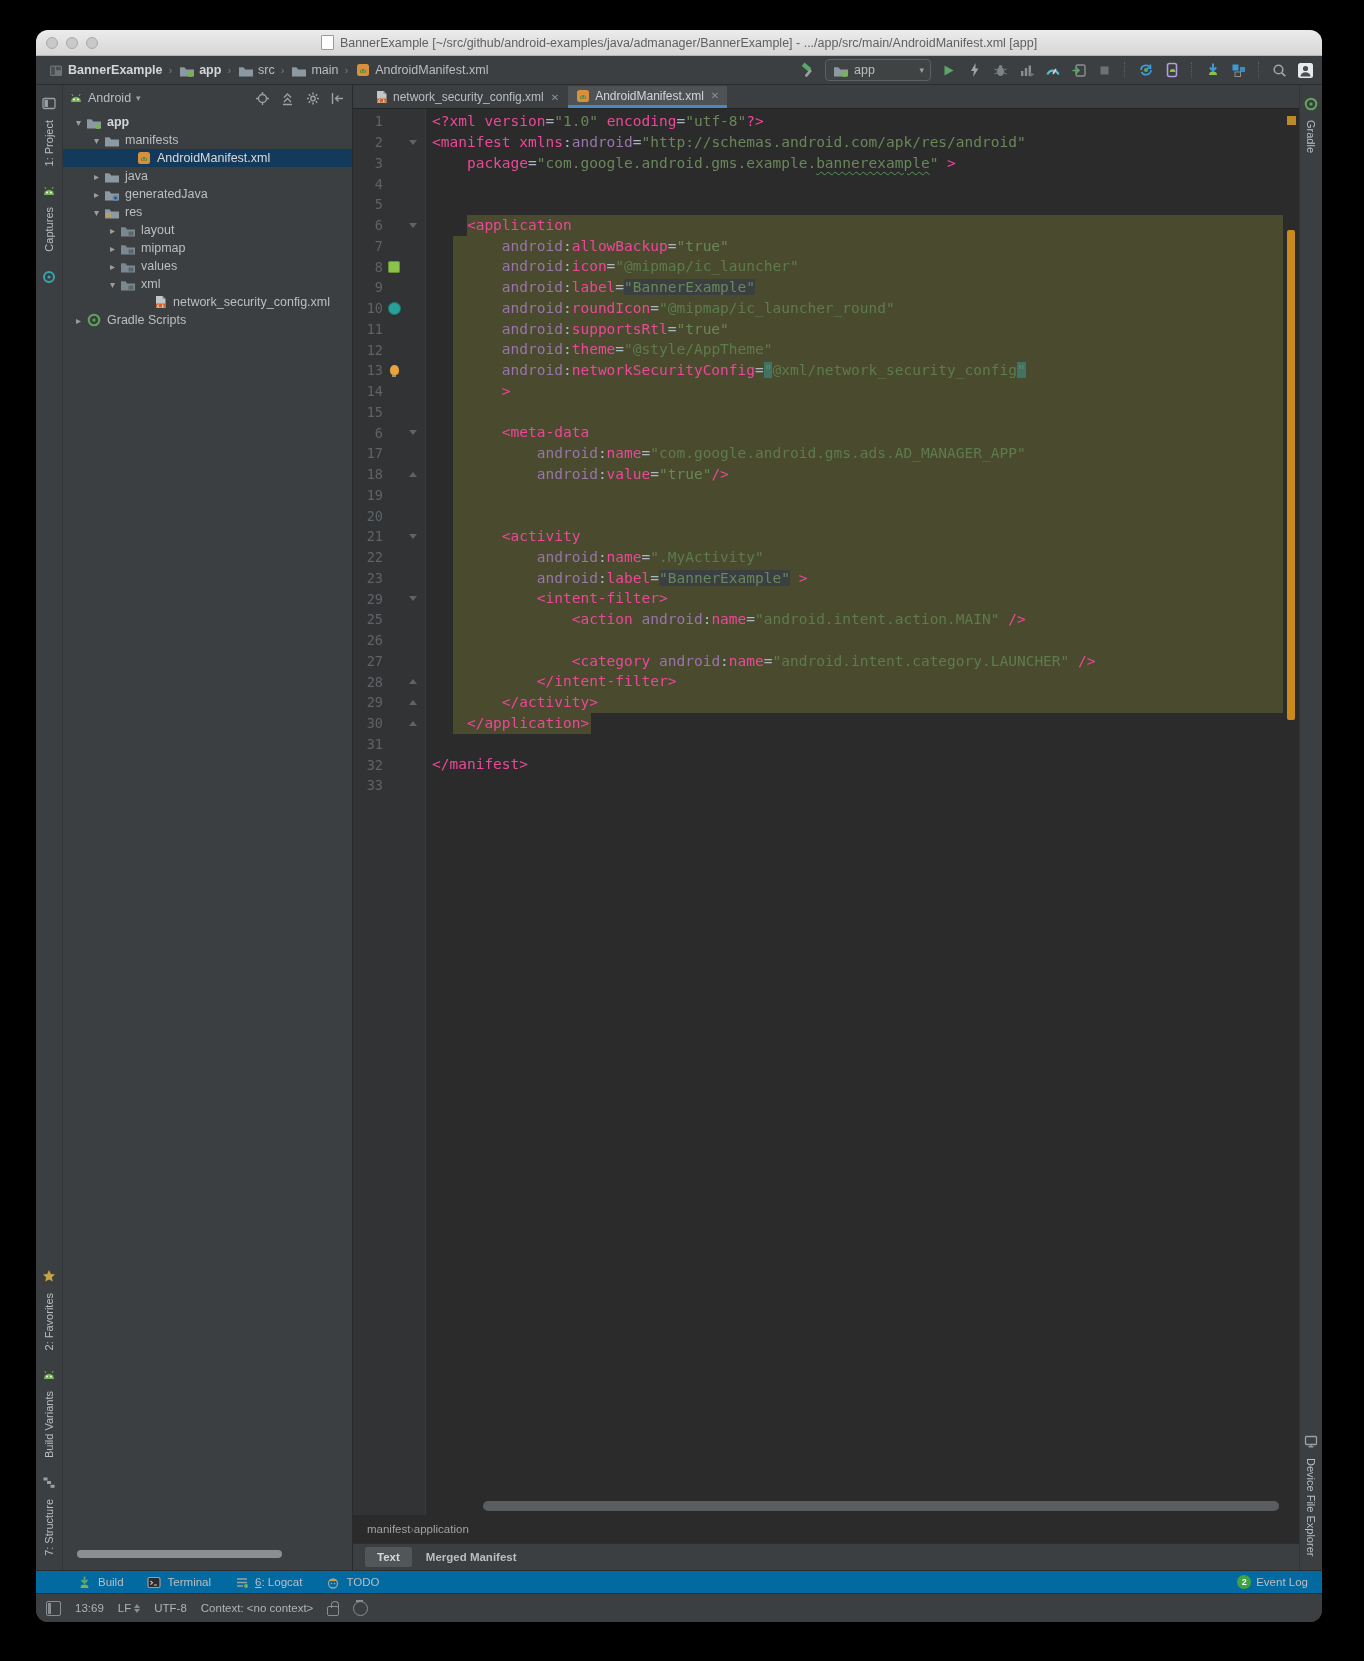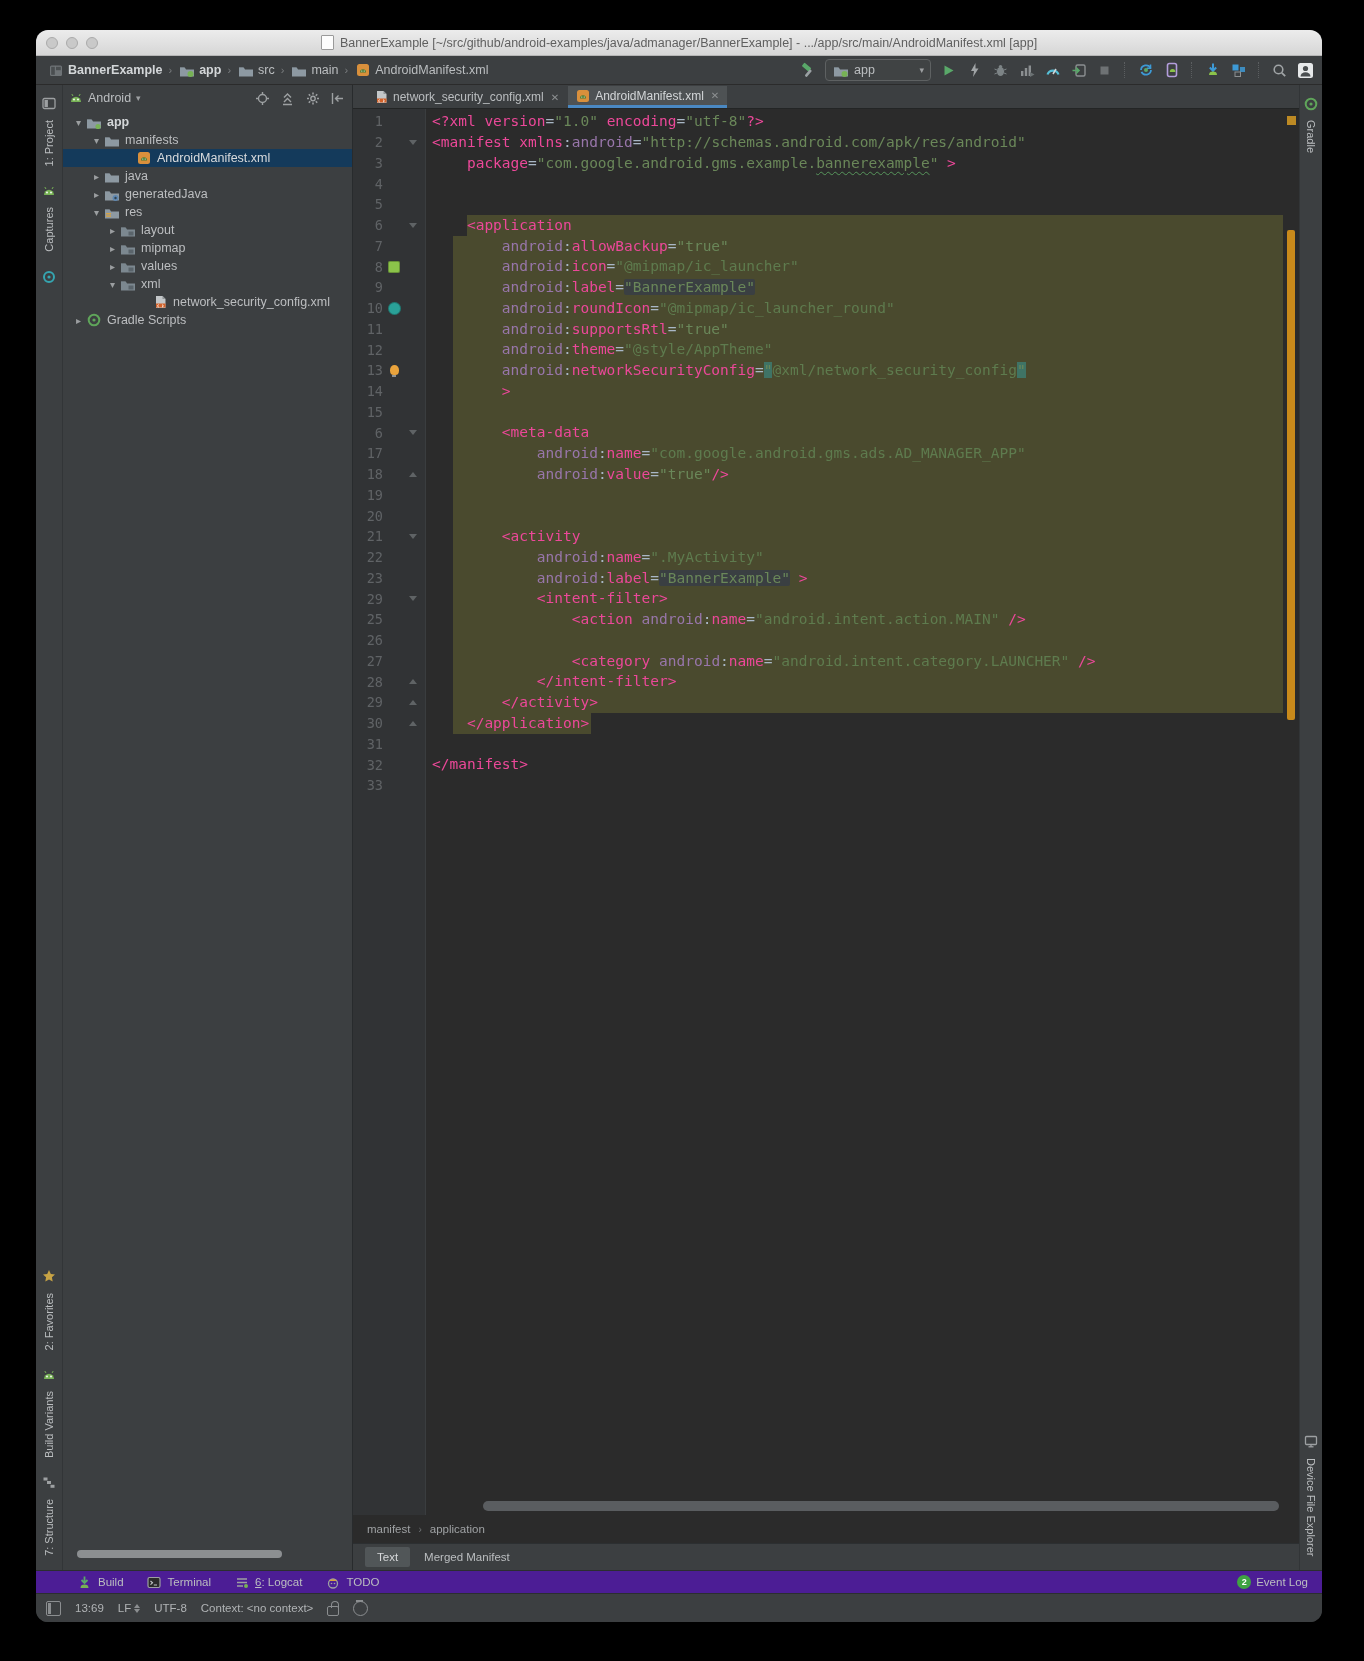--- a/index.html
+++ b/index.html
@@ -79,29 +79,29 @@
   .c-t{color:#ec4899;}.c-a{color:#ec4899;}.c-n{color:#9876aa;}.c-p{color:#a9b7c6;}
   .c-s{color:#6a8759;}.c-r{color:#5e7b4e;}
   .c-bx{background:#3a3f42;border-radius:2px;}
   .c-q{background:#3f7365;}
   .c-w{text-decoration:underline;text-decoration-style:wavy;text-decoration-color:#57965c;
        text-decoration-thickness:1px;text-underline-offset:3px;}
   .estripe{position:absolute;right:0;top:0;bottom:0;width:15px;}
   .emark-sq{position:absolute;right:3px;top:7px;width:9px;height:9px;background:#bd8a24;}
   .emark-bar{position:absolute;right:4px;top:121px;width:8px;height:490px;background:#c98a1b;border-radius:2px;}
   .hscroll{position:absolute;left:130px;right:20px;bottom:4px;height:10px;border-radius:5px;background:#5a5d60;}
-  .ecrumbs{height:28px;display:flex;align-items:center;gap:8px;padding-left:14px;font-size:11.5px;
+  .ecrumbs{height:28px;display:flex;align-items:center;padding-left:14px;font-size:11.5px;
            color:#9fa2a4;background:#2b2b2b;flex:none;}
   .ecsep{color:#6e7173;font-size:10px;}
   .vtabs{height:26px;background:#3c3f41;border-top:1px solid #2c2f31;display:flex;align-items:center;
-         padding-left:12px;flex:none;gap:2px;}
+         padding-left:12px;flex:none;gap:2px;font-weight:bold;}
   .vtab{padding:4px 12px;font-size:11.5px;color:#bbbec0;border-radius:2px;}
   .vtab.active{background:#515658;color:#d6d8da;}
   
-  .bottombar{height:22px;background:#4c1d95;border-top:1px solid #2b2e30;display:flex;align-items:center;
+  .bottombar{height:22px;background:#0369a1;border-top:1px solid #2b2e30;display:flex;align-items:center;
              padding:0 14px 0 40px;flex:none;font-size:11.5px;color:#bbbec0;gap:22px;}
   .bbitem{display:flex;align-items:center;gap:5px;}
   .bbitem u{text-decoration:underline;}
   .bbright{margin-left:auto;display:flex;align-items:center;gap:6px;}
   .statusbar{height:28px;background:#3c3f41;border-top:1px solid #2b2e30;display:flex;align-items:center;
              padding:0 10px;flex:none;font-size:11.5px;color:#b6b9bb;gap:14px;}
   .sbmsg{flex:1;min-width:0;white-space:nowrap;overflow:hidden;text-overflow:ellipsis;}
   .sbitem{flex:none;color:#b0b3b5;}
   .wtoggle{width:13px;height:13px;border:1px solid #8b8e90;border-radius:2px;position:relative;flex:none;}
   .wtoggle:before{content:"";position:absolute;left:1px;top:1px;bottom:1px;width:3px;background:#8b8e90;}

